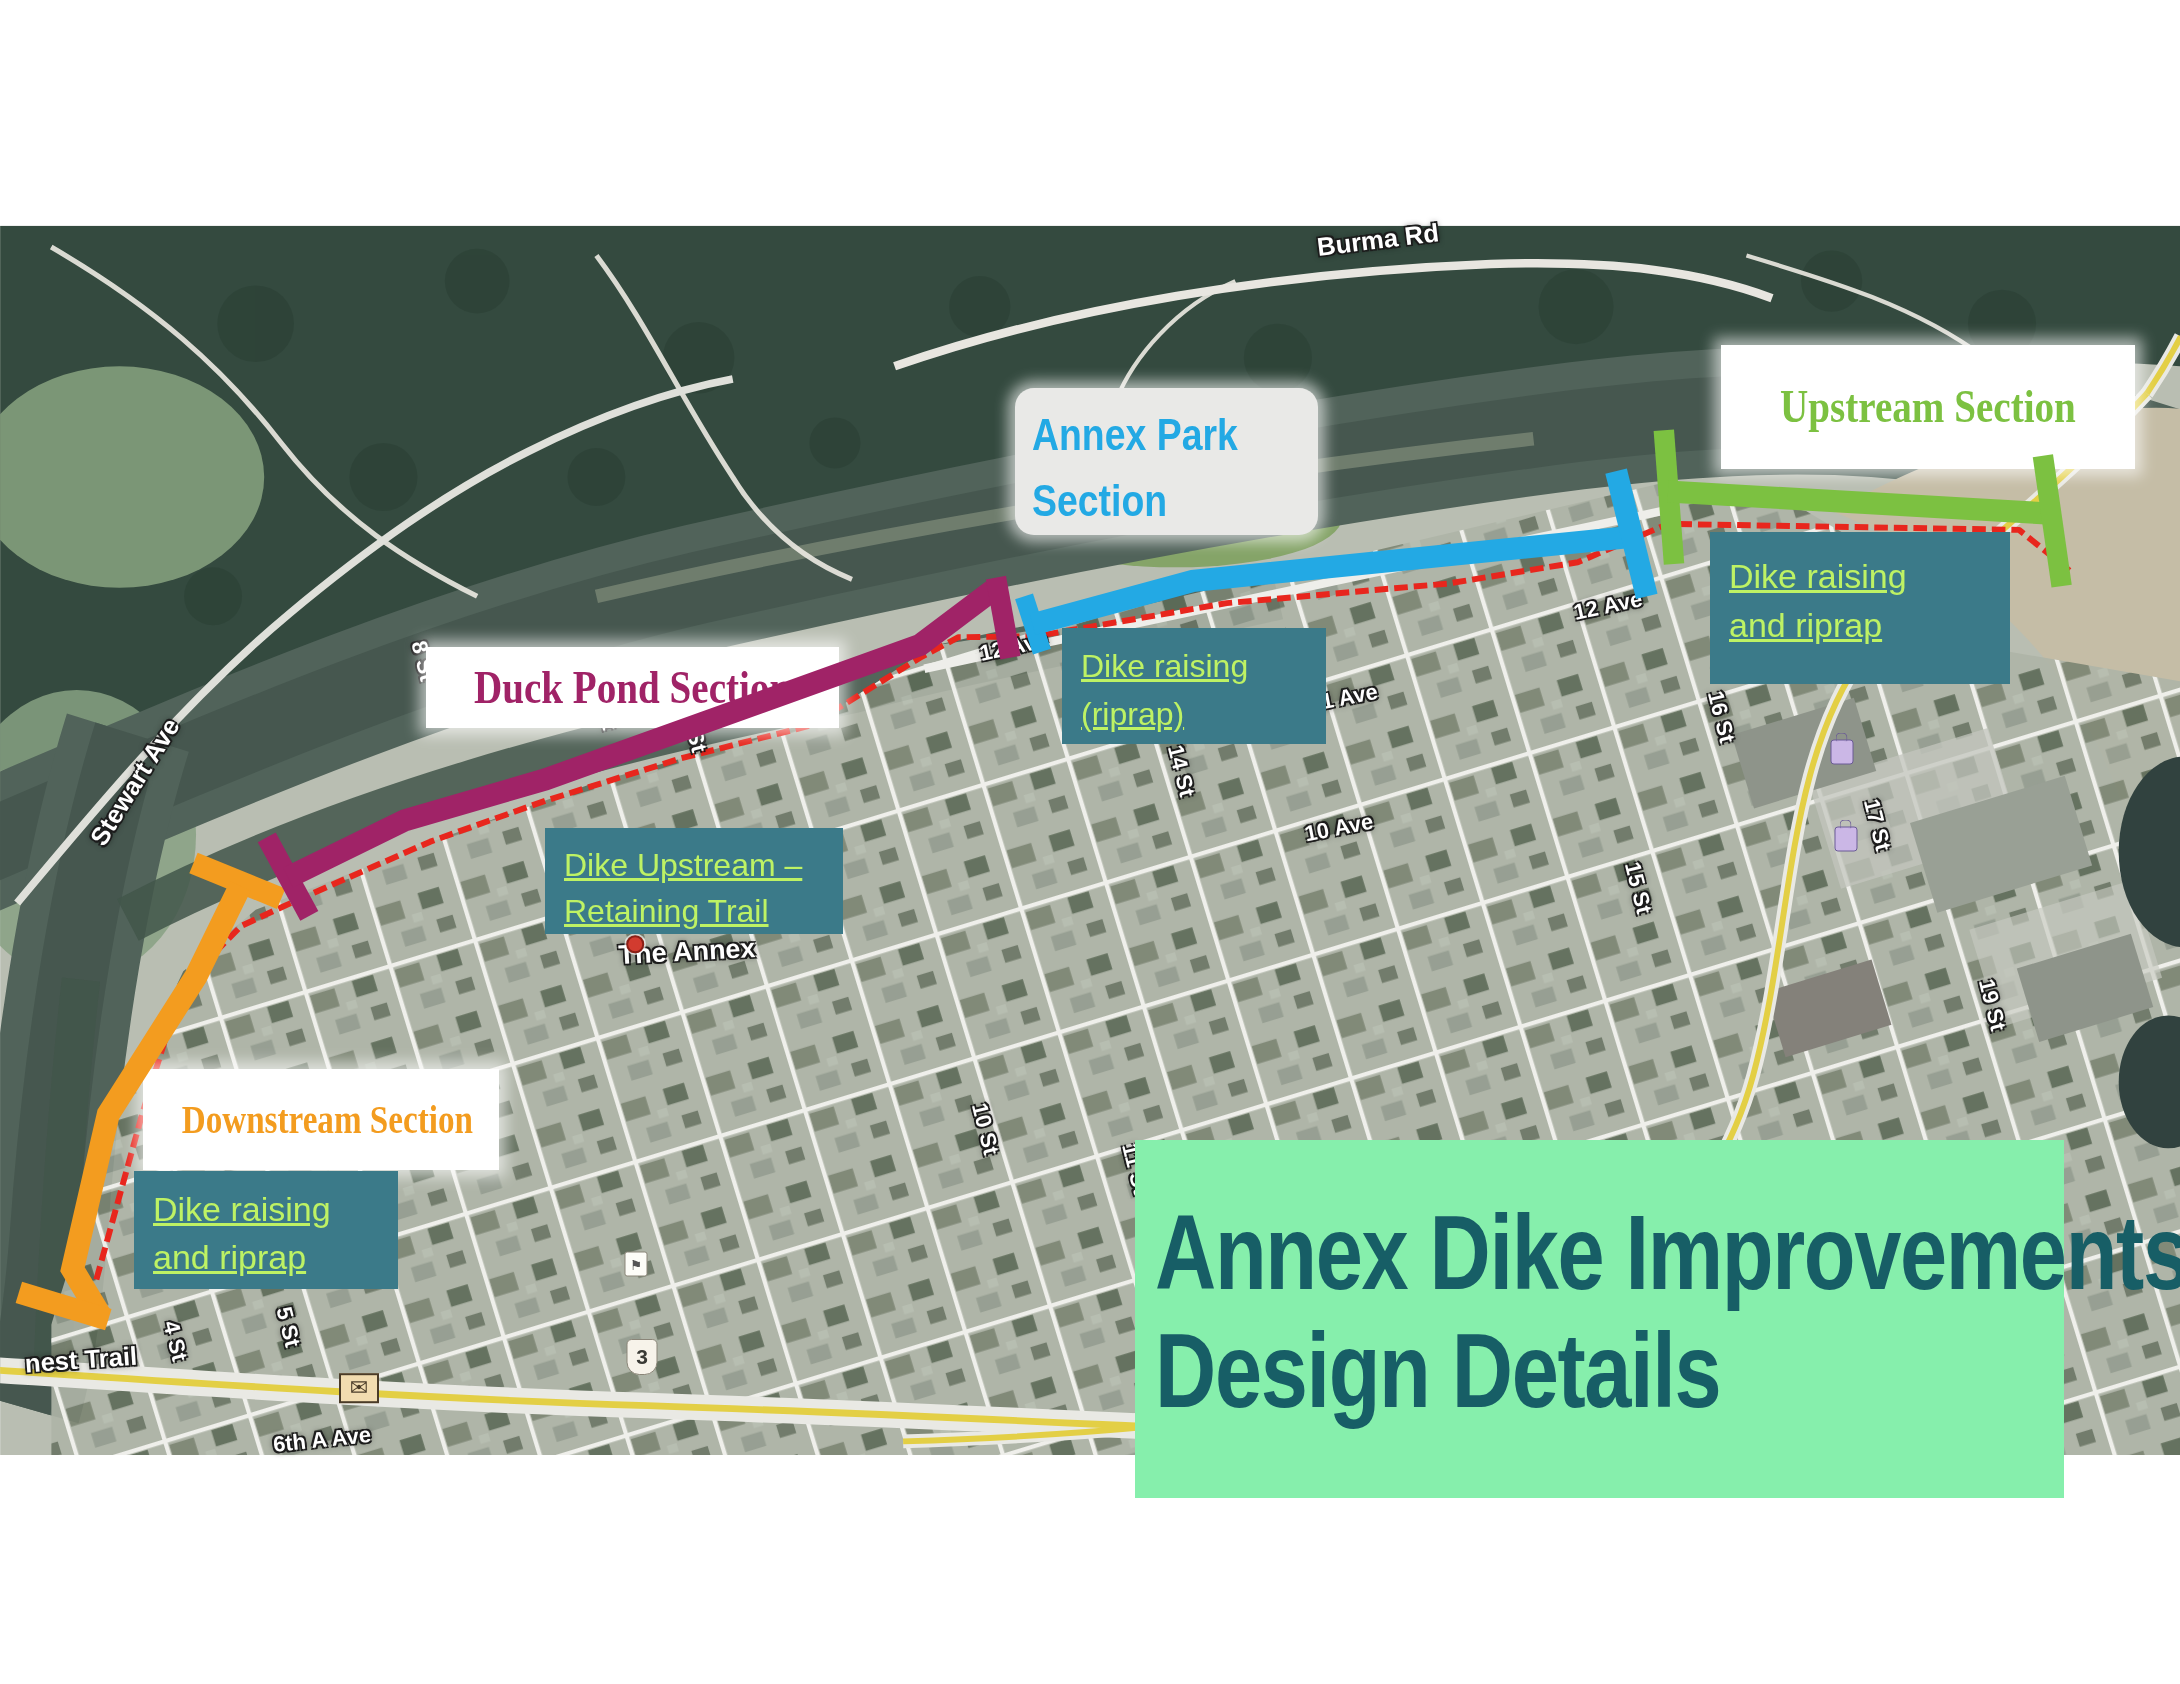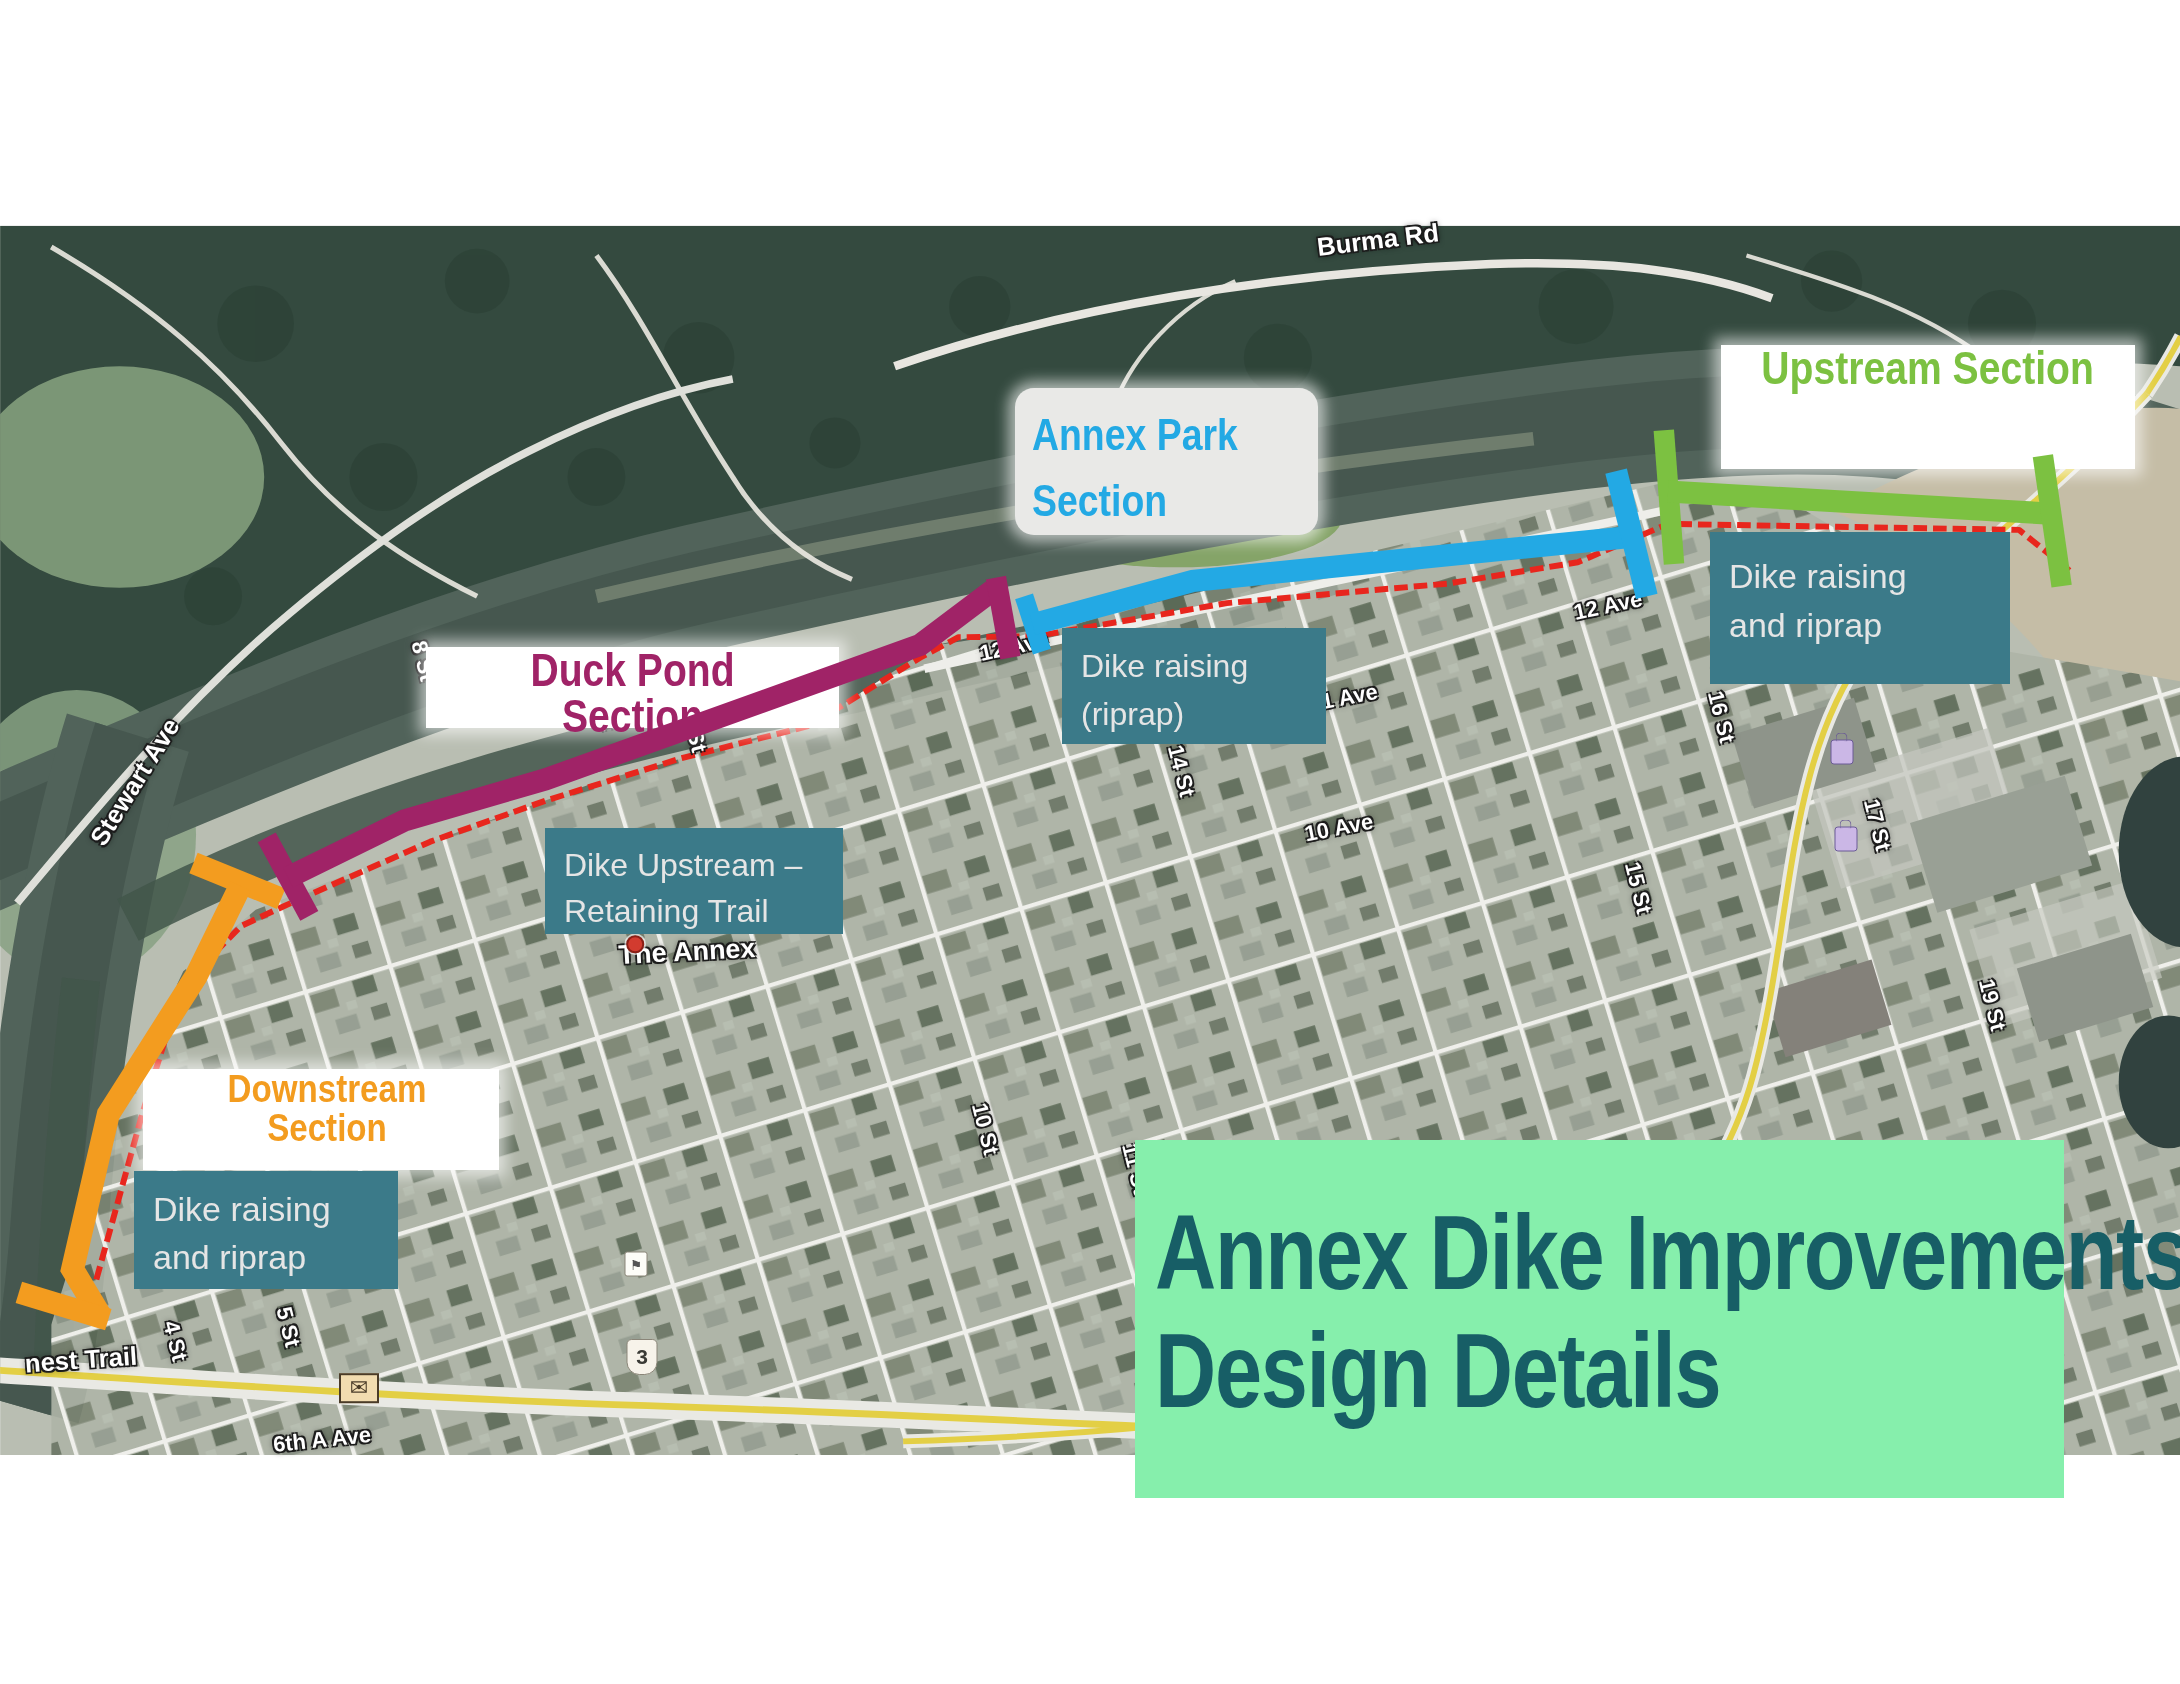--- a/index.html
+++ b/index.html
@@ -18,36 +18,36 @@
   .icon-envelope{width:36px;height:25.6px;background:#f2dcb0;border:2.6px solid #4a3b28;color:#4a3b28;font-size:22px;line-height:1;}
   .icon-shield{width:29px;height:34px;background:#f7f3ea;border:1.7px solid #8a8578;border-radius:5.1px 5.1px 12.8px 12.8px;color:#3a3a35;font-size:21px;font-weight:700;}
   .icon-bag{width:21px;height:23px;background:#cbb7e6;border:1.7px solid #6a5a96;border-radius:3.4px;position:absolute;}
   .icon-bag::before{content:"";position:absolute;top:-7.7px;left:4.3px;width:9.4px;height:7.7px;border:1.7px solid #6a5a96;border-bottom:none;border-radius:5.1px 5.1px 0 0;}
   .icon-flag{width:21px;height:23px;background:#fdfdf8;border:1.7px solid #8a8578;border-radius:2.6px;color:#555;font-size:13.6px;}
 
   
   .white-box{position:absolute;background:#fff;box-shadow:0 0 13.6px 6.8px rgba(255,255,255,.6);}
   .heading{font-weight:700;line-height:1;}
   .heading .cond{display:inline-block;transform:scaleX(.85);transform-origin:center;}
-  .center{display:flex;justify-content:center;text-align:center;}
+  .center{display:flex;align-items:center;justify-content:center;text-align:center;font-family:Liberation Serif, serif;}
 
   .box-annexpark{left:1015px;top:388px;width:303px;height:147px;background:#e9e9e7;padding:13.6px 0 0 17px;box-sizing:border-box;border-radius:19px;}
   .box-annexpark .heading{font-size:44px;line-height:66px;color:var(--c-blue);}
   .box-annexpark .cond{transform-origin:left center;}
 
   .box-upstream{left:1721px;top:345px;width:414px;height:124px;}
   .box-upstream .heading{font-size:46px;color:var(--c-green);}
 
   .box-duckpond{left:426px;top:647px;width:413px;height:81px;}
   .box-duckpond .heading{font-size:46px;color:var(--c-magenta);}
 
   .box-downstream{left:143px;top:1069px;width:356px;height:101px;}
   .box-downstream .heading{font-size:39px;color:var(--c-orange);margin-left:12px;}
 
-  .teal-box{position:absolute;background:var(--c-teal);color:#e5e5e5;box-sizing:border-box;padding:13.6px 8.5px 0 19px;}
+  .teal-box{position:absolute;background:var(--c-teal);color:#bef264;box-sizing:border-box;padding:13.6px 8.5px 0 19px;text-decoration:underline;}
   .teal-box .note-line{display:block;}
   .tb-downstream{left:134px;top:1171px;width:264px;height:118px;font-size:34px;line-height:48px;}
   .tb-duckpond{left:545px;top:828px;width:298px;height:106px;font-size:32px;line-height:46px;}
   .tb-earth{left:1062px;top:628px;width:264px;height:116px;font-size:32px;line-height:48px;}
   .tb-upstream{left:1710px;top:532px;width:300px;height:152px;font-size:34px;line-height:49px;padding-top:20.4px;}
 
   
   .title-box{position:absolute;left:1135px;top:1140px;width:929px;height:358px;background:#86efac;padding:53px 0 0 20.4px;box-sizing:border-box;}
   .title-line{font-size:106px;font-weight:800;letter-spacing:-1.7px;color:var(--c-title);
     transform:scaleX(.8);transform-origin:left top;line-height:118px;white-space:nowrap;}

